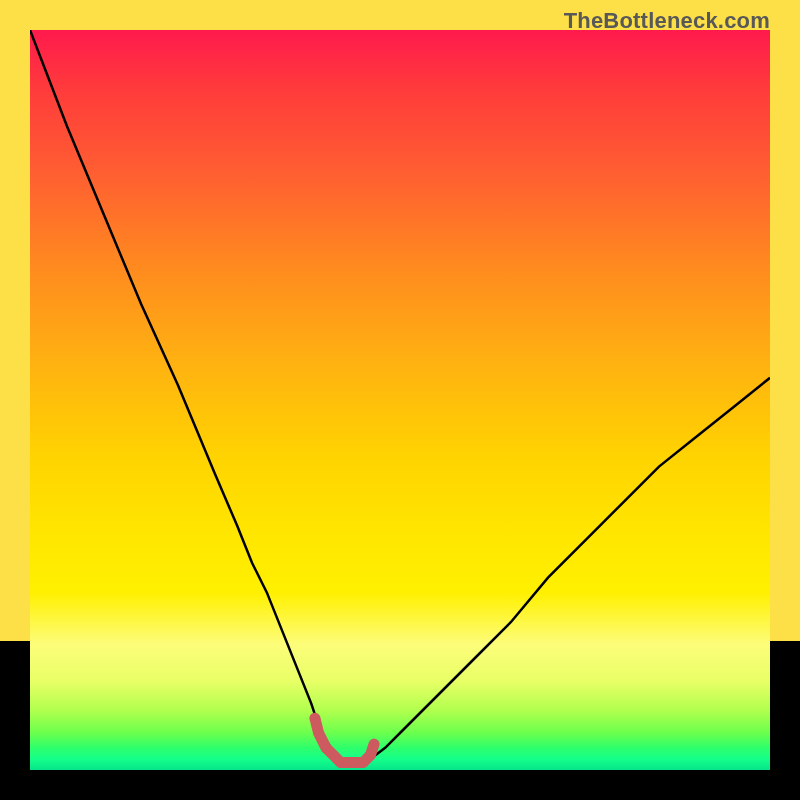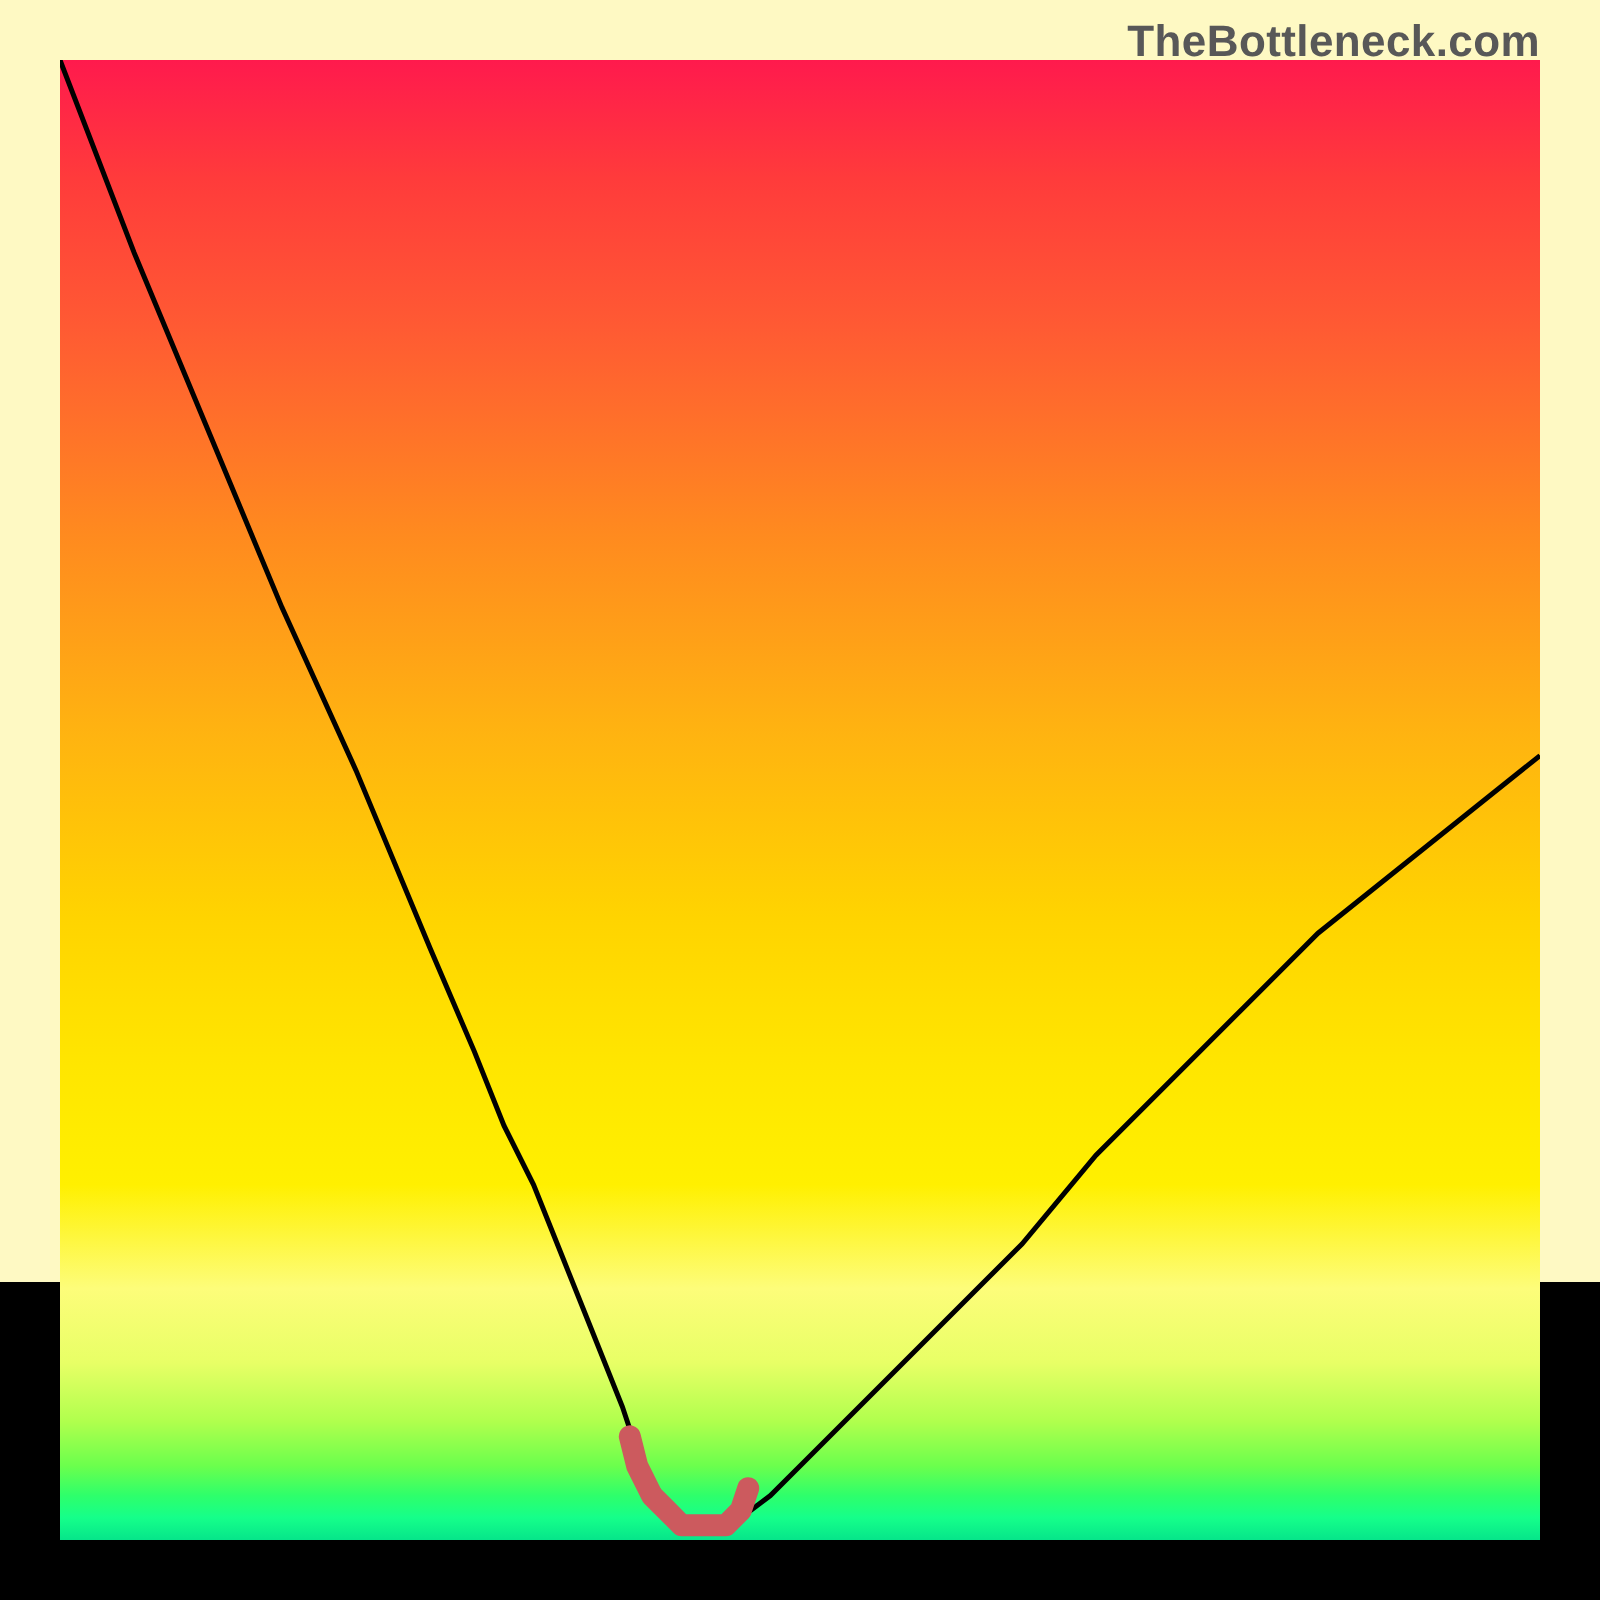--- a/index.html
+++ b/index.html
@@ -10,21 +10,21 @@
     background: #000;
     overflow: hidden;
     font-family: Arial, Helvetica, sans-serif;
   }
   .frame {
     position: absolute;
     top: 0;
     left: 0;
     width: 800px;
     height: 641px;
-    background: #fef9c3;
+    background: #fde047;
   }
   .plot {
     position: absolute;
     top: 30px;
     left: 30px;
     width: 740px;
     height: 740px;
     background: linear-gradient(to bottom,
       #ff1a4d 0%,
       #ff3b3b 8%,

